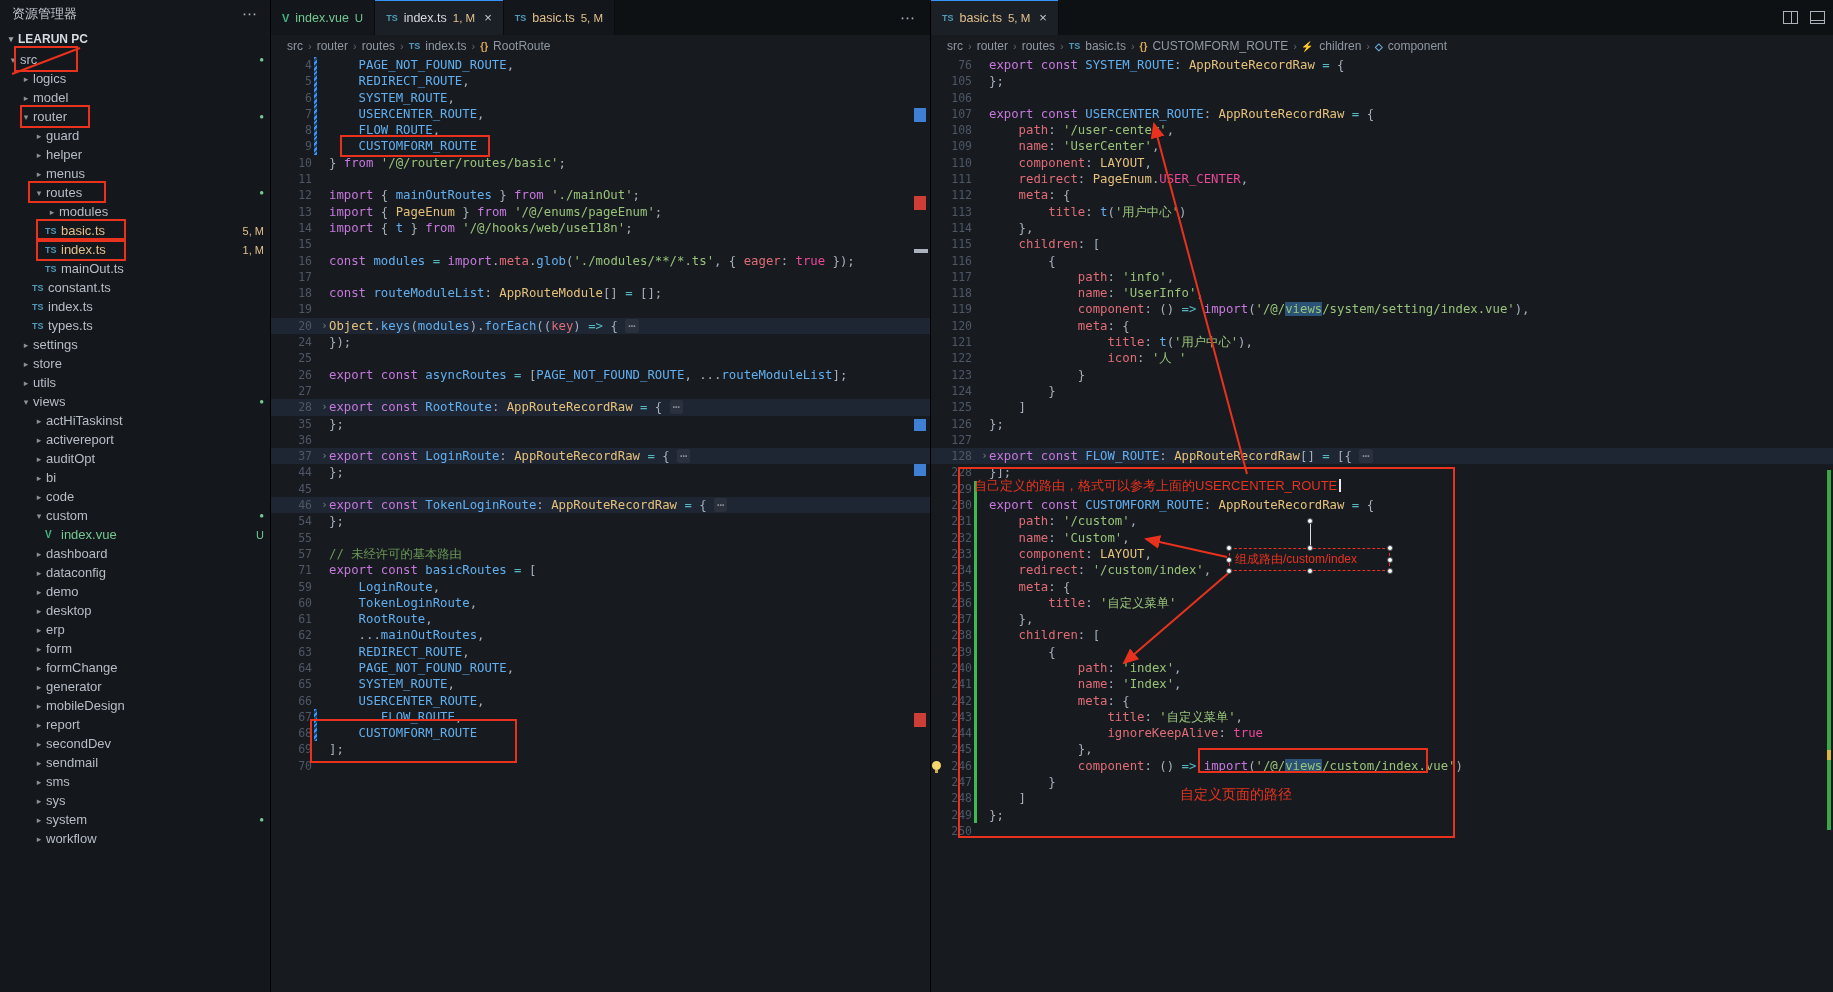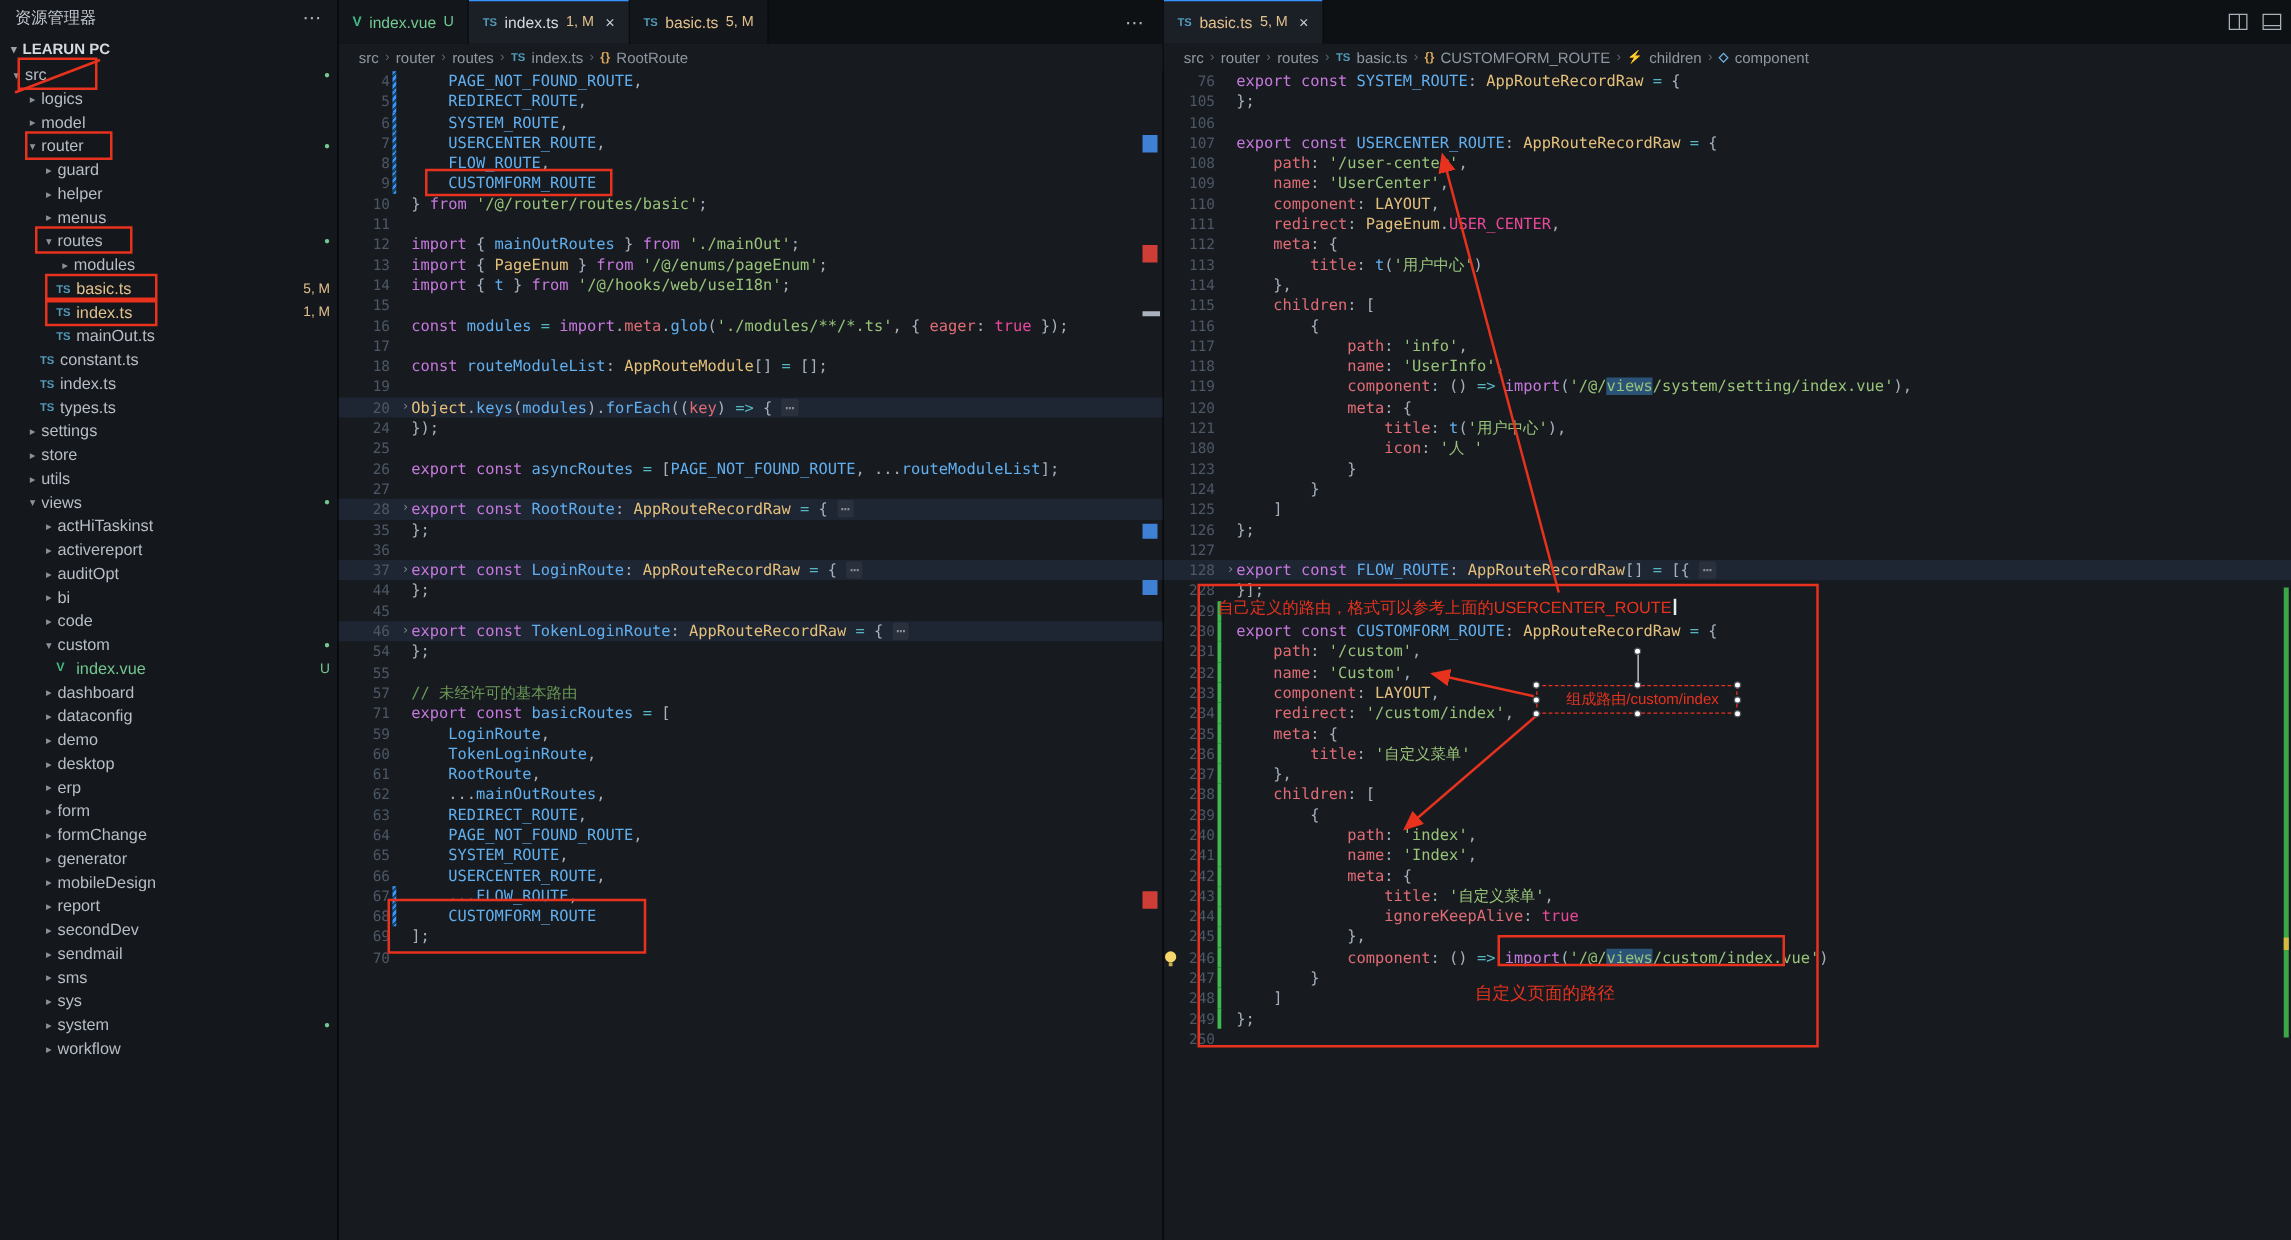--- a/index.html
+++ b/index.html
@@ -74,21 +74,21 @@
   .tok-fold{color:#8a919c;background:#2a313c;border-radius:2px;padding:0 3px}
   .bulb{position:absolute;left:1px;top:3px;width:9px;height:9px;border-radius:50%;background:#f5d76e}
   .bulb::after{content:"";position:absolute;left:3px;top:9px;width:3px;height:3px;background:#c9ae4c}
   
   .rmark{position:absolute;z-index:30}
   
   #arrows{position:absolute;left:0;top:0;z-index:49;pointer-events:none}
   .abox{position:absolute;border:2px solid #e8321e;z-index:50;pointer-events:none}
   .atext{position:absolute;color:#e8321e;z-index:51;white-space:nowrap;font-family:Liberation Sans, sans-serif}
   .caret{display:inline-block;width:2px;height:13px;background:#e9edf2;vertical-align:-2px;margin-left:2px}
-  .labelbox{position:absolute;border:1px dashed #e8321e;color:#e8321e;font-size:12px;display:flex;align-items:center;padding:0 23px;z-index:52;white-space:nowrap}
+  .labelbox{position:absolute;border:1px dashed #e8321e;color:#e8321e;font-size:12px;display:flex;align-items:center;padding:0 5px;z-index:52;white-space:nowrap}
   .handle{position:absolute;width:6px;height:6px;background:#fff;border:1px solid #4a4f55;border-radius:50%;z-index:53}
   .rotline{position:absolute;width:1px;background:#d7dce2;z-index:52}
 </style>
 </head>
 <body>
 
 <div class="app">
 
   <aside class="explorer">
     <div class="ex-title">
@@ -450,21 +450,21 @@
         <div class="cline"><span class="glyph"></span><span class="lnum">112</span><span class="deco"></span><span class="foldc"></span><span class="ltext"><span class="tok-prop">    meta</span><span class="tok-punc">: {</span></span></div>
         <div class="cline"><span class="glyph"></span><span class="lnum">113</span><span class="deco"></span><span class="foldc"></span><span class="ltext"><span class="tok-prop">        title</span><span class="tok-punc">: </span><span class="tok-blue">t</span><span class="tok-punc">(</span><span class="tok-str">'用户中心'</span><span class="tok-punc">)</span></span></div>
         <div class="cline"><span class="glyph"></span><span class="lnum">114</span><span class="deco"></span><span class="foldc"></span><span class="ltext"><span class="tok-punc">    },</span></span></div>
         <div class="cline"><span class="glyph"></span><span class="lnum">115</span><span class="deco"></span><span class="foldc"></span><span class="ltext"><span class="tok-prop">    children</span><span class="tok-punc">: [</span></span></div>
         <div class="cline"><span class="glyph"></span><span class="lnum">116</span><span class="deco"></span><span class="foldc"></span><span class="ltext"><span class="tok-punc">        {</span></span></div>
         <div class="cline"><span class="glyph"></span><span class="lnum">117</span><span class="deco"></span><span class="foldc"></span><span class="ltext"><span class="tok-prop">            path</span><span class="tok-punc">: </span><span class="tok-str">'info'</span><span class="tok-punc">,</span></span></div>
         <div class="cline"><span class="glyph"></span><span class="lnum">118</span><span class="deco"></span><span class="foldc"></span><span class="ltext"><span class="tok-prop">            name</span><span class="tok-punc">: </span><span class="tok-str">'UserInfo'</span><span class="tok-punc">,</span></span></div>
         <div class="cline"><span class="glyph"></span><span class="lnum">119</span><span class="deco"></span><span class="foldc"></span><span class="ltext"><span class="tok-prop">            component</span><span class="tok-punc">: () </span><span class="tok-op">=&gt;</span><span class="tok-punc"> </span><span class="tok-kw">import</span><span class="tok-punc">(</span><span class="tok-str">'/@/</span><span class="tok-strhl">views</span><span class="tok-str">/system/setting/index.vue'</span><span class="tok-punc">),</span></span></div>
         <div class="cline"><span class="glyph"></span><span class="lnum">120</span><span class="deco"></span><span class="foldc"></span><span class="ltext"><span class="tok-prop">            meta</span><span class="tok-punc">: {</span></span></div>
         <div class="cline"><span class="glyph"></span><span class="lnum">121</span><span class="deco"></span><span class="foldc"></span><span class="ltext"><span class="tok-prop">                title</span><span class="tok-punc">: </span><span class="tok-blue">t</span><span class="tok-punc">(</span><span class="tok-str">'用户中心'</span><span class="tok-punc">),</span></span></div>
-        <div class="cline"><span class="glyph"></span><span class="lnum">180</span><span class="deco"></span><span class="foldc"></span><span class="ltext"><span class="tok-prop">                icon</span><span class="tok-punc">: </span><span class="tok-str">'人 '</span></span></div>
+        <div class="cline"><span class="glyph"></span><span class="lnum">122</span><span class="deco"></span><span class="foldc"></span><span class="ltext"><span class="tok-prop">                icon</span><span class="tok-punc">: </span><span class="tok-str">'人 '</span></span></div>
         <div class="cline"><span class="glyph"></span><span class="lnum">123</span><span class="deco"></span><span class="foldc"></span><span class="ltext"><span class="tok-punc">            }</span></span></div>
         <div class="cline"><span class="glyph"></span><span class="lnum">124</span><span class="deco"></span><span class="foldc"></span><span class="ltext"><span class="tok-punc">        }</span></span></div>
         <div class="cline"><span class="glyph"></span><span class="lnum">125</span><span class="deco"></span><span class="foldc"></span><span class="ltext"><span class="tok-punc">    ]</span></span></div>
         <div class="cline"><span class="glyph"></span><span class="lnum">126</span><span class="deco"></span><span class="foldc"></span><span class="ltext"><span class="tok-punc">};</span></span></div>
         <div class="cline"><span class="glyph"></span><span class="lnum">127</span><span class="deco"></span><span class="foldc"></span><span class="ltext"></span></div>
         <div class="cline hlrow"><span class="glyph"></span><span class="lnum">128</span><span class="deco"></span><span class="foldc">›</span><span class="ltext"><span class="tok-kw">export</span><span class="tok-punc"> </span><span class="tok-kw">const</span><span class="tok-punc"> </span><span class="tok-blue">FLOW_ROUTE</span><span class="tok-punc">: </span><span class="tok-type">AppRouteRecordRaw</span><span class="tok-punc">[] </span><span class="tok-op">=</span><span class="tok-punc"> [{ </span><span class="tok-fold">⋯</span></span></div>
         <div class="cline"><span class="glyph"></span><span class="lnum">228</span><span class="deco"></span><span class="foldc"></span><span class="ltext"><span class="tok-punc">}];</span></span></div>
         <div class="cline"><span class="glyph"></span><span class="lnum">229</span><span class="deco git-a"></span><span class="foldc"></span><span class="ltext"></span></div>
         <div class="cline"><span class="glyph"></span><span class="lnum">230</span><span class="deco git-a"></span><span class="foldc"></span><span class="ltext"><span class="tok-kw">export</span><span class="tok-punc"> </span><span class="tok-kw">const</span><span class="tok-punc"> </span><span class="tok-blue">CUSTOMFORM_ROUTE</span><span class="tok-punc">: </span><span class="tok-type">AppRouteRecordRaw</span><span class="tok-op"> = </span><span class="tok-punc">{</span></span></div>
         <div class="cline"><span class="glyph"></span><span class="lnum">231</span><span class="deco git-a"></span><span class="foldc"></span><span class="ltext"><span class="tok-prop">    path</span><span class="tok-punc">: </span><span class="tok-str">'/custom'</span><span class="tok-punc">,</span></span></div>

